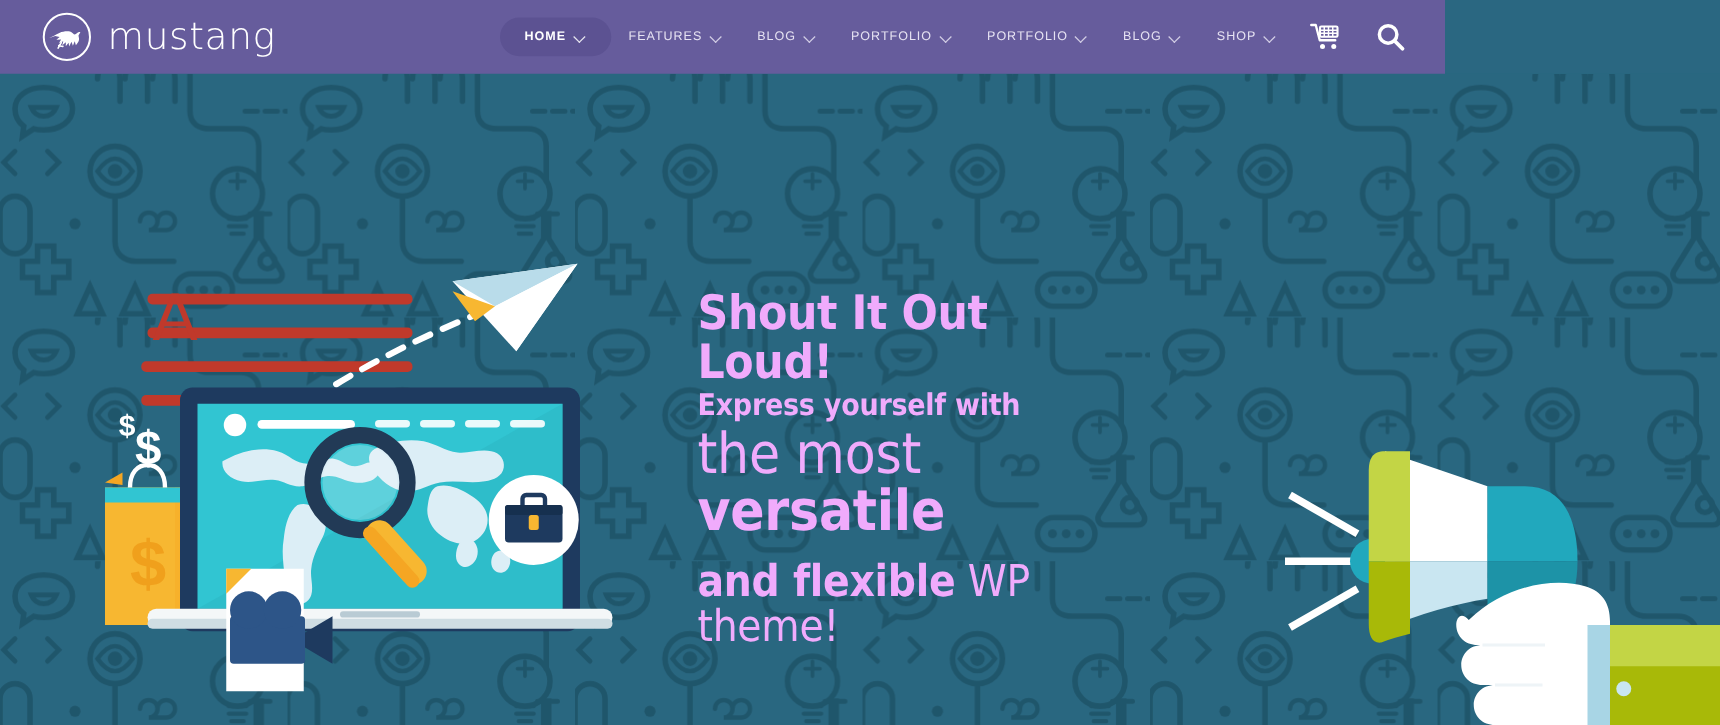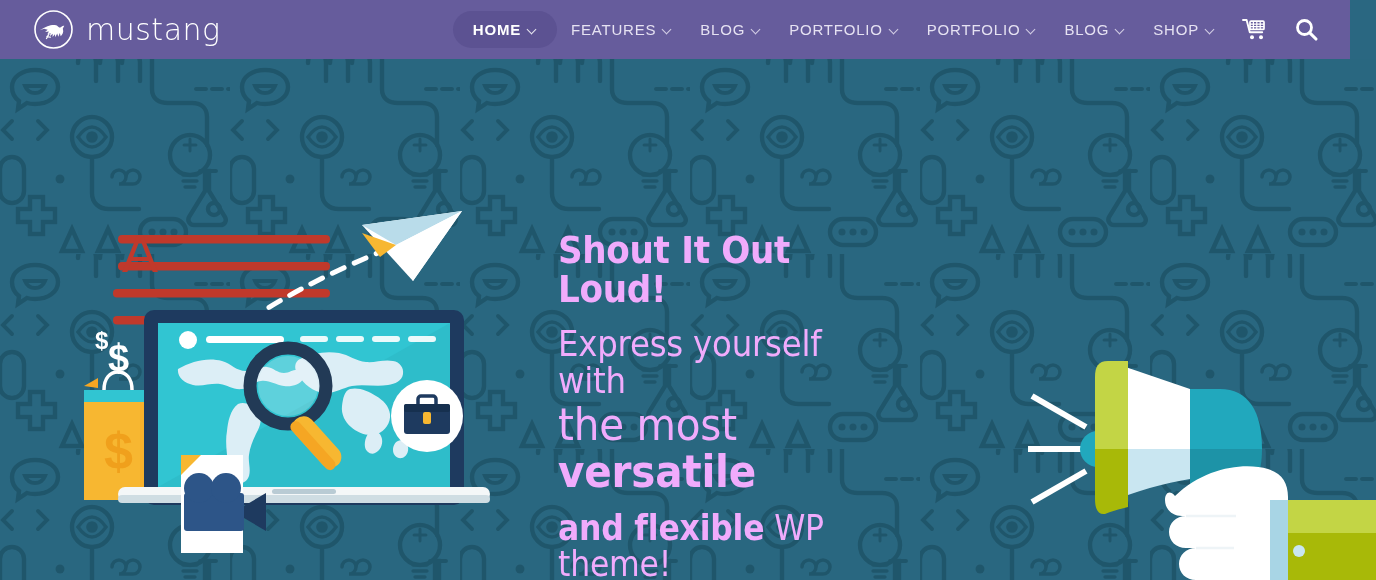--- a/index.html
+++ b/index.html
@@ -5,34 +5,34 @@
   * { margin:0; padding:0; box-sizing:border-box; }
   html,body { width:1376px; height:580px; overflow:hidden; }
   body {
     font-family:"Liberation Sans", sans-serif;
     background:#2a6781;
   }
   .page { position:relative; width:1376px; height:580px; overflow:hidden; }
 
   
   .header {
-    position:absolute; top:0; left:0; width:1350px; height:59px;
+    position:absolute; top:0; left:0; width:1156px; height:59px;
     background:#665c9c; z-index:40;
     display:flex; align-items:center;
   }
   .logo-wrap { display:flex; align-items:center; margin-left:30px; gap:9px; }
   .logo-mark { width:47px; height:47px; position:relative; }
   .logo-text {
     color:#fff; font-size:30px; letter-spacing:.5px;
     font-family:"DejaVu Sans", sans-serif; font-weight:300;
   }
 
   .nav { display:flex; align-items:center; margin-left:auto; margin-right:18px; }
   .nav-item {
-    color:#e6e2f2; font-size:15px; letter-spacing:.8px;
+    color:#e6e2f2; font-size:10px; letter-spacing:.8px;
     padding:9px 14px; display:flex; align-items:center; gap:7px;
     cursor:pointer; white-space:nowrap; border-radius:20px;
   }
   .nav-item.active { background:#5c5292; color:#fff; font-weight:bold; padding:10px 20px; }
   .caret { display:inline-block; width:9px; height:9px; position:relative; opacity:.85; }
   .caret::after {
     content:""; position:absolute; left:0; top:1px;
     width:6px; height:6px; border-right:1.6px solid currentColor;
     border-bottom:1.6px solid currentColor; transform:rotate(45deg);
   }
@@ -42,21 +42,21 @@
   .hero { position:absolute; top:59px; left:0; width:1376px; height:521px; overflow:hidden; background:#2a6781; }
   .bg-pattern { position:absolute; inset:0; opacity:1; }
 
   .headline {
     position:absolute; left:558px; top:172px; width:340px;
     color:#f0abfc; z-index:20;
     font-family:"DejaVu Sans Condensed","Liberation Sans Narrow","Liberation Sans",sans-serif;
     line-height:1.03;
   }
   .headline .l1 { font-size:38px; font-weight:bold; letter-spacing:-.3px; display:block; }
-  .headline .l2 { font-size:36px; font-weight:400; letter-spacing:-.2px; display:block; margin-top:16px; }
+  .headline .l2 { font-size:24px; font-weight:700; letter-spacing:-.2px; display:block; margin-top:3px; }
   .headline .l3 { font-size:45px; font-weight:400; letter-spacing:-.2px; display:block; margin-top:3px;}
   .headline .l4 { font-size:35px; font-weight:400; letter-spacing:-.2px; display:block; margin-top:15px;}
   .headline b { font-weight:bold; }
 
   .art-left { position:absolute; left:0; top:0; z-index:10; }
   .art-right { position:absolute; left:0; top:0; z-index:10; }
 </style>
 </head>
 <body>
 

